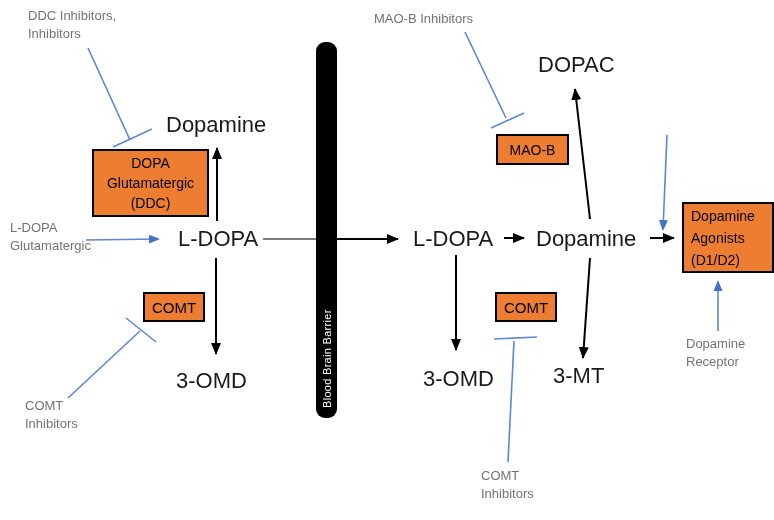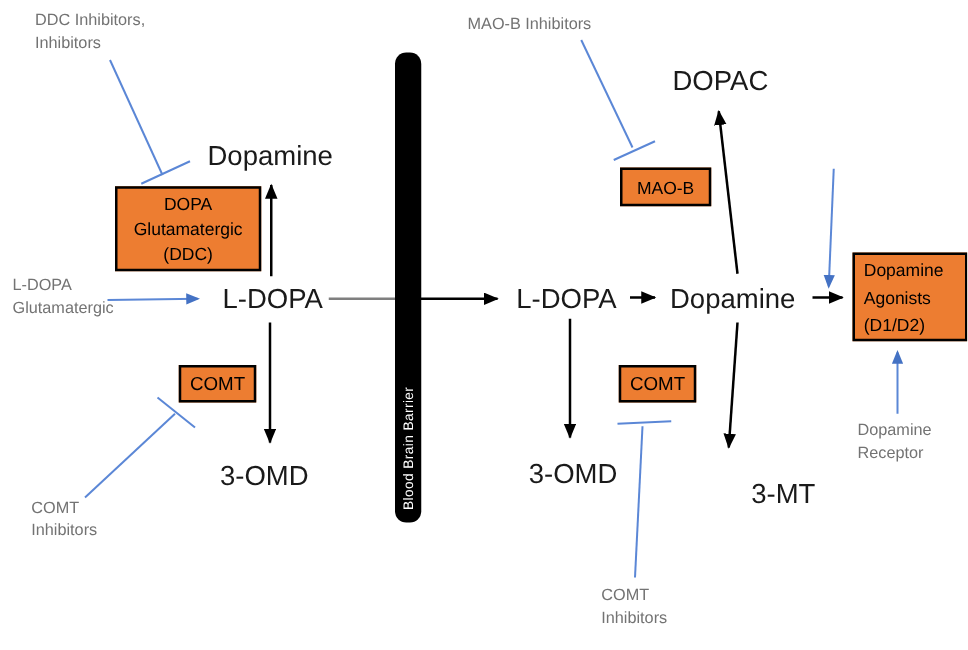--- a/index.html
+++ b/index.html
@@ -76,21 +76,21 @@
     <path d="M494 339 L537 337" stroke="#5B87D6" stroke-width="1.6" fill="none"></path>
   </svg>
 
   <div class="node" style="left:166px; top:112px;">Dopamine</div>
   <div class="node" style="left:178px; top:226px;">L-DOPA</div>
   <div class="node" style="left:176px; top:368px;">3-OMD</div>
   <div class="node" style="left:413px; top:226px;">L-DOPA</div>
   <div class="node" style="left:536px; top:226px;">Dopamine</div>
   <div class="node" style="left:538px; top:52px;">DOPAC</div>
   <div class="node" style="left:423px; top:366px;">3-OMD</div>
-  <div class="node" style="left:553px; top:382px;margin-left:48px;">3-MT</div>
+  <div class="node" style="left:553px; top:363px;">3-MT</div>
 
   <div class="obox ddc-box">
     <div>DOPA</div>
     <div>Glutamatergic</div>
     <div>(DDC)</div>
   </div>
   <div class="obox comt-l">
     <div>COMT</div>
   </div>
   <div class="obox maob-box">

